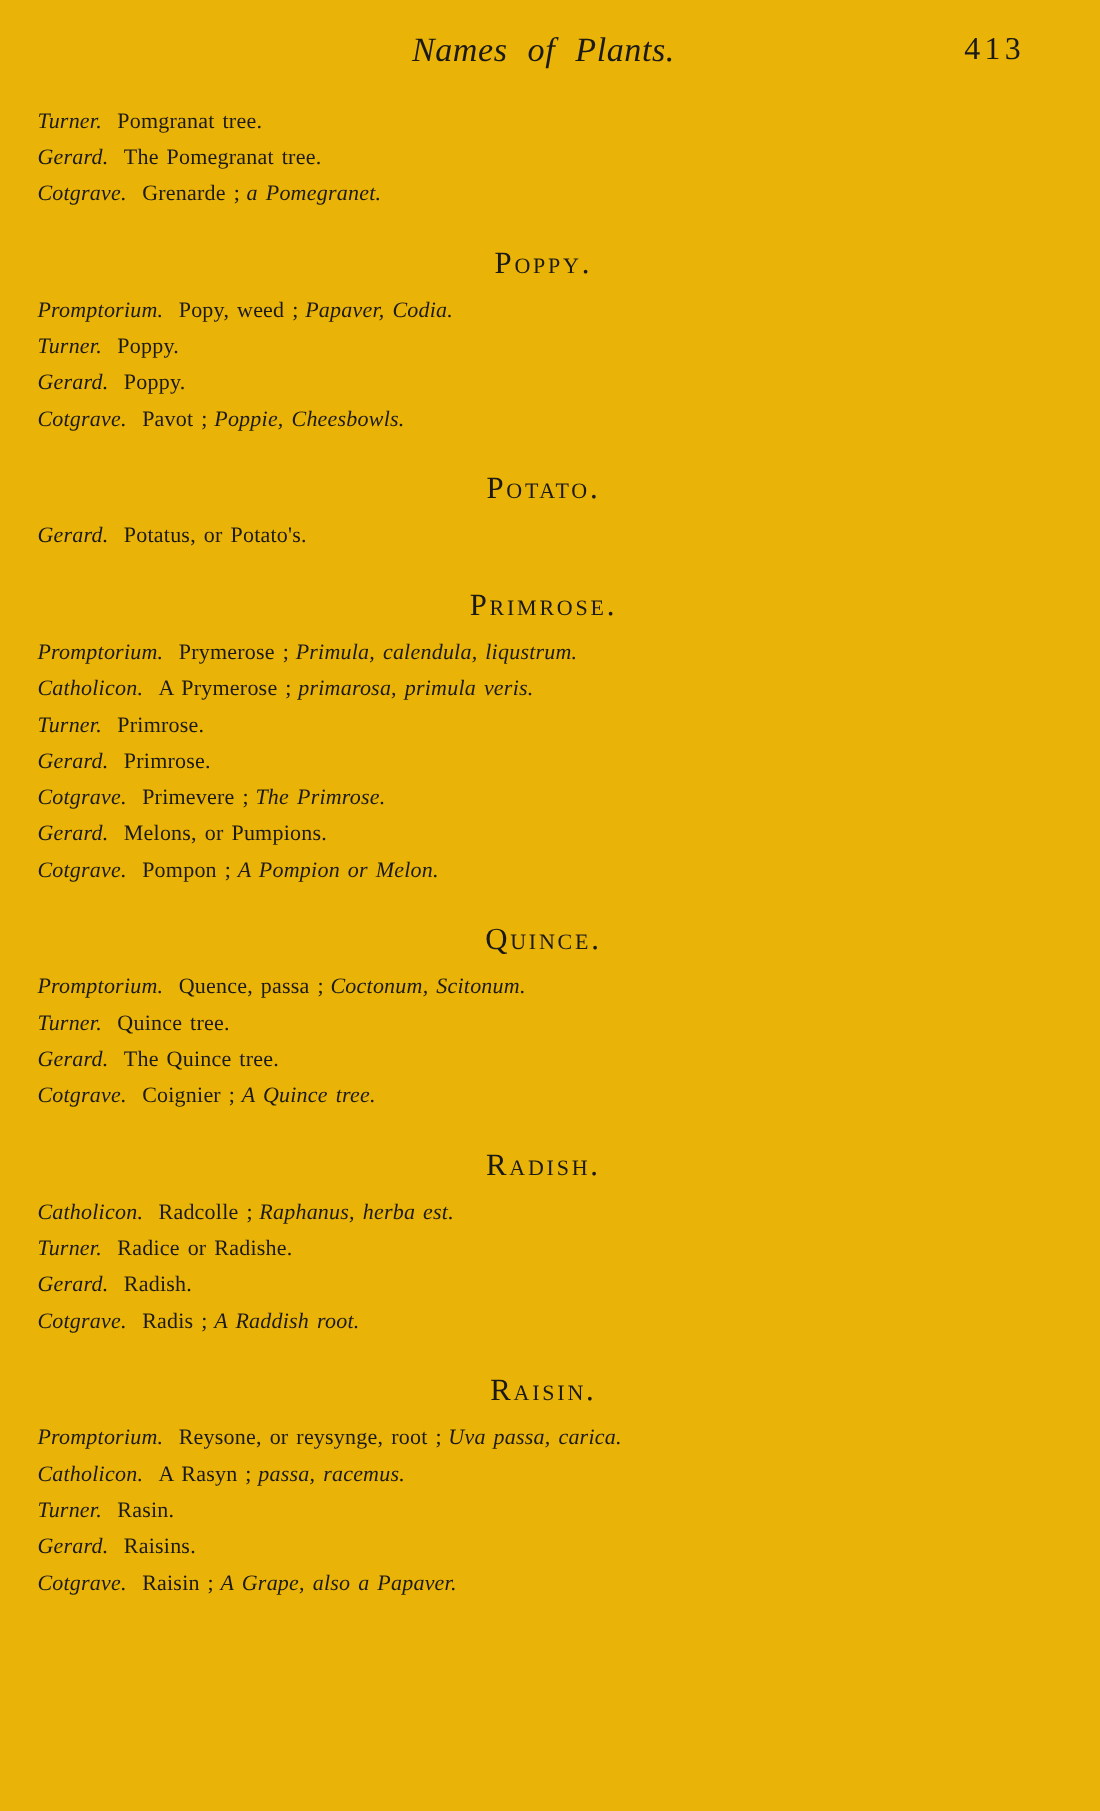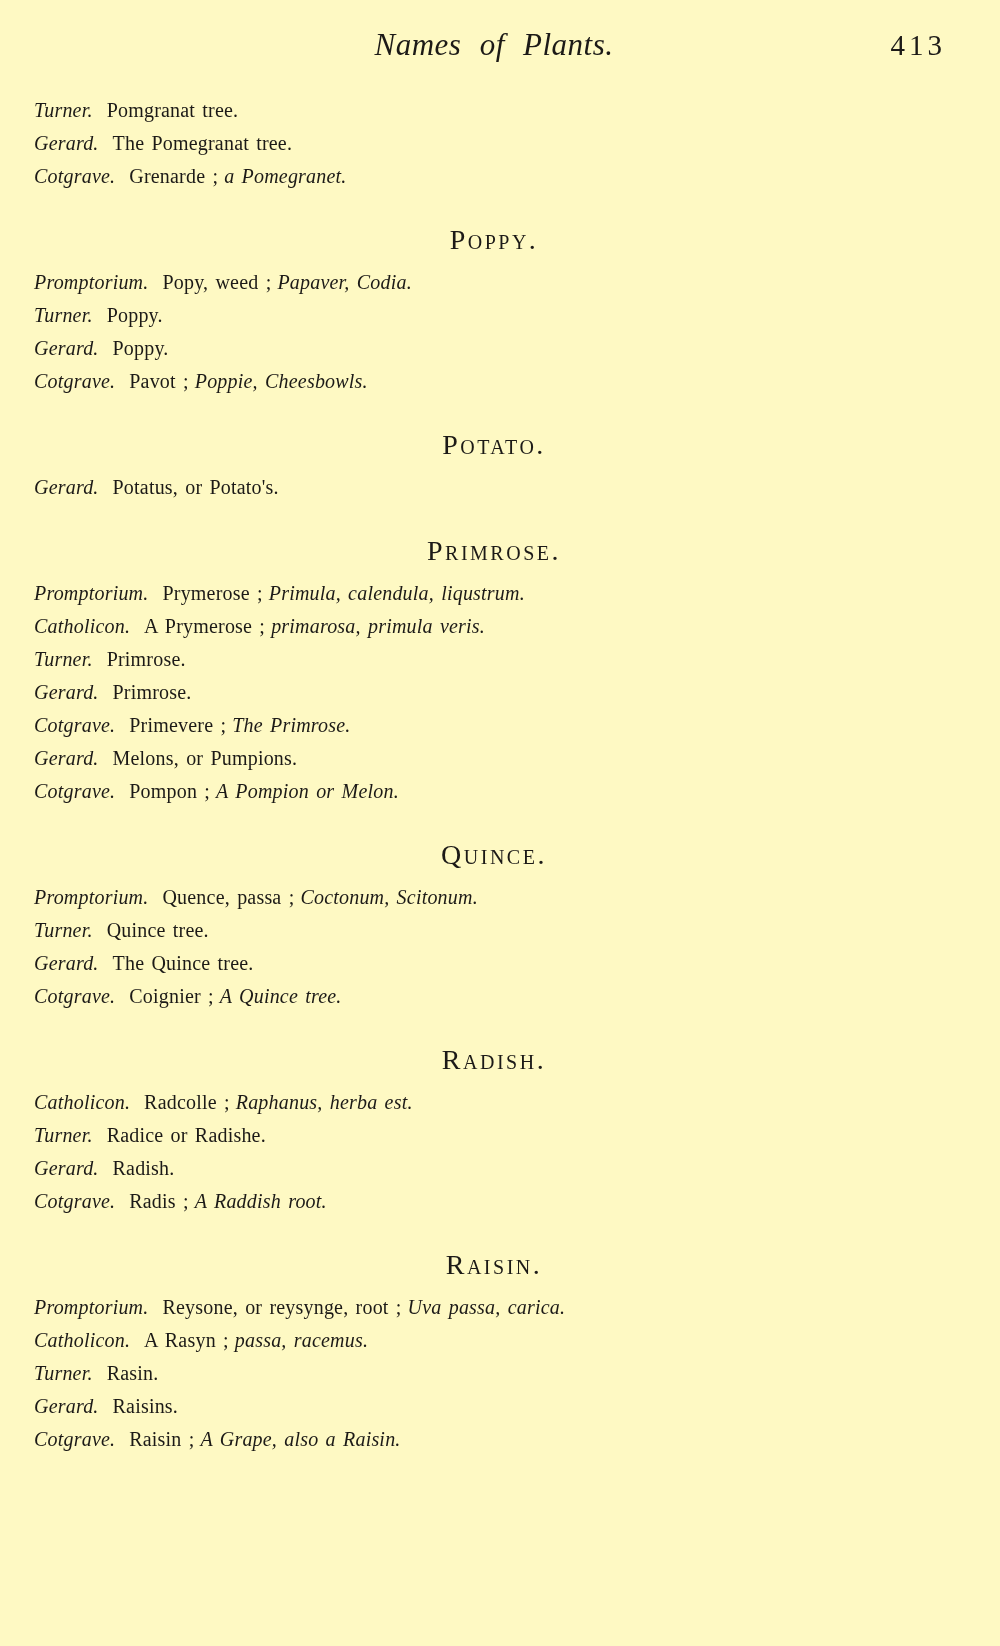--- a/index.html
+++ b/index.html
@@ -5,21 +5,21 @@
   html, body {
     margin: 0;
     padding: 0;
     background: #e9e7e2;
   }
   .page {
     position: relative;
     width: 1000px;
     height: 1646px;
     margin: 0 auto;
-    background: #fef9c3;
+    background: #eab308;
     color: #1c1a17;
     font-family: "Liberation Serif", "DejaVu Serif", serif;
     box-sizing: border-box;
     padding: 22px 46px 0 34px;
     overflow: hidden;
   }
   .page-header {
     position: relative;
     height: 46px;
     margin-bottom: 26px;
@@ -27,21 +27,21 @@
   .running-title {
     text-align: center;
     font-style: italic;
     font-size: 31px;
     line-height: 46px;
     word-spacing: 10px;
     letter-spacing: 0.5px;
   }
   .page-number {
     position: absolute;
-    right: 8px;
+    right: 22px;
     top: 0;
     font-size: 29px;
     line-height: 46px;
     letter-spacing: 4px;
   }
   .sections section {
     margin: 0;
   }
   .section-heading {
     margin: 30px 0 10px 0;
@@ -123,16 +123,16 @@
         <p class="entry"><span class="src">Turner.</span><span class="def">Radice or Radishe.</span></p>
         <p class="entry"><span class="src">Gerard.</span><span class="def">Radish.</span></p>
         <p class="entry"><span class="src">Cotgrave.</span><span class="def">Radis ;</span><span class="lat">A Raddish root.</span></p>
       </section>
       <section>
         <h2 class="section-heading">Raisin.</h2>
         <p class="entry"><span class="src">Promptorium.</span><span class="def">Reysone, or reysynge, root ;</span><span class="lat">Uva passa, carica.</span></p>
         <p class="entry"><span class="src">Catholicon.</span><span class="def">A Rasyn ;</span><span class="lat">passa, racemus.</span></p>
         <p class="entry"><span class="src">Turner.</span><span class="def">Rasin.</span></p>
         <p class="entry"><span class="src">Gerard.</span><span class="def">Raisins.</span></p>
-        <p class="entry"><span class="src">Cotgrave.</span><span class="def">Raisin ;</span><span class="lat">A Grape, also a Raisin.</span></p>
+        <p class="entry"><span class="src">Cotgrave.</span><span class="def">Raisin ;</span><span class="lat">A Grape, also a Papaver.</span></p>
       </section>
     </main>
 </div>
 
 </body></html>

